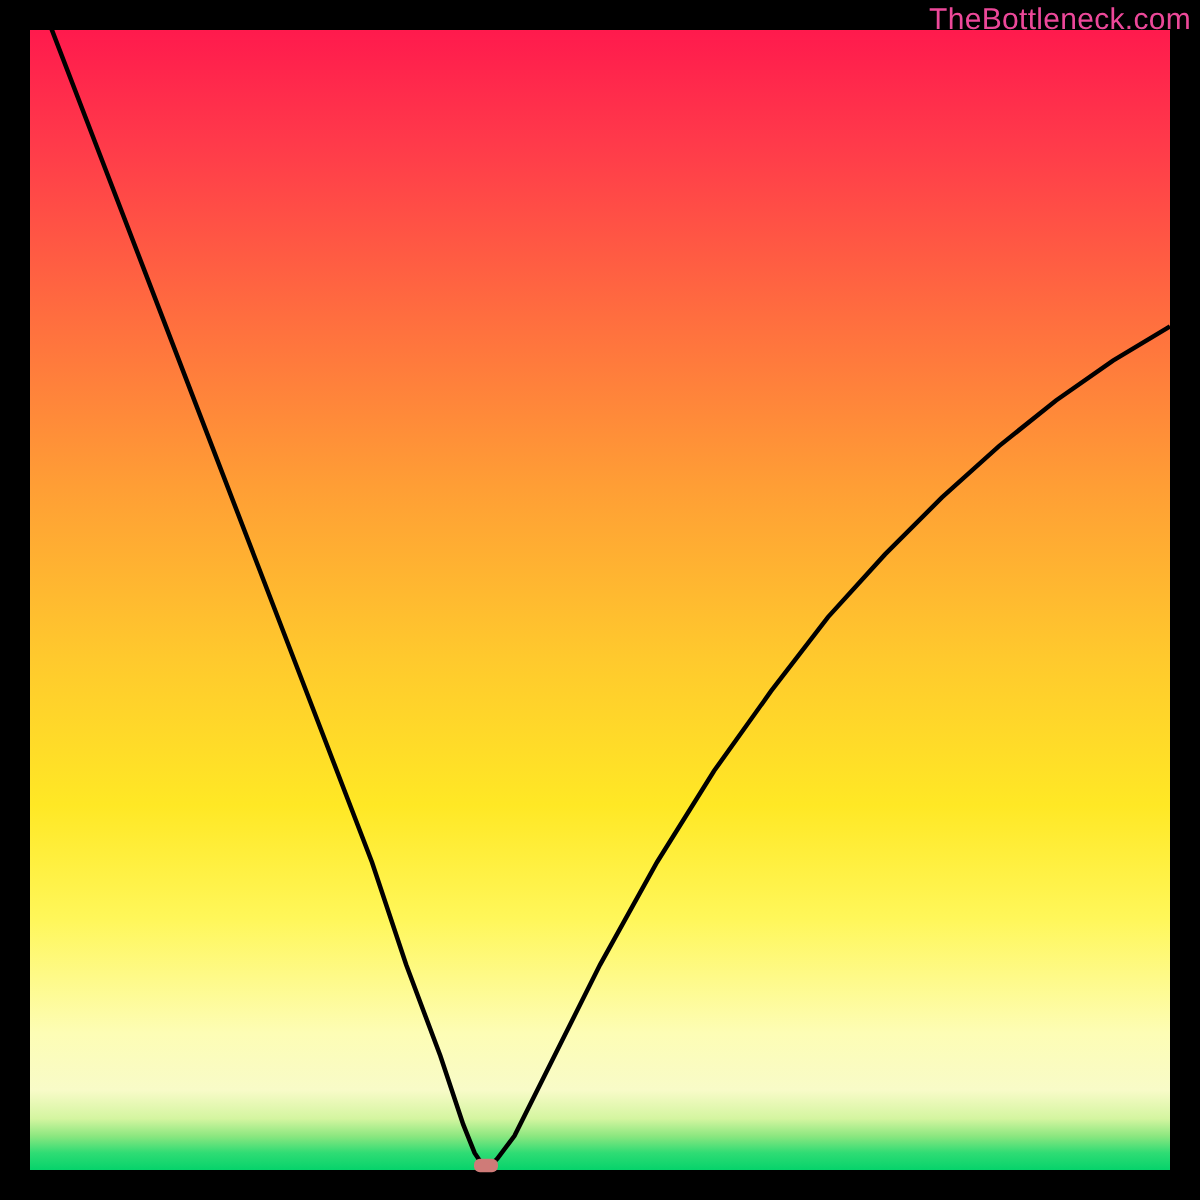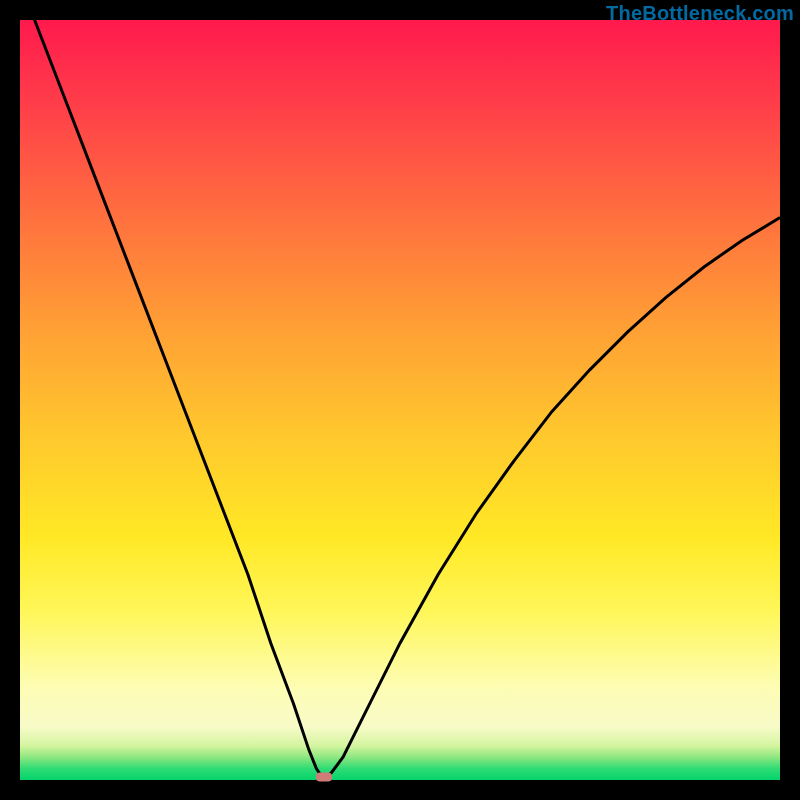--- a/index.html
+++ b/index.html
@@ -48,23 +48,23 @@
     left: 0;
     top: 0;
     width: 760px;
     height: 760px;
     pointer-events: none;
   }
   .watermark {
     position: absolute;
     right: 6px;
     top: 2px;
-    color: #0369a1;
+    color: #ec4899;
     font-size: 20px;
-    font-weight: 700;
+    font-weight: 400;
     letter-spacing: 0.2px;
     user-select: none;
   }
   .minpoint {
     position: absolute;
     width: 16px;
     height: 9px;
     border-radius: 4px;
     background: #cf7b78;
     transform: translate(-50%, -50%);

